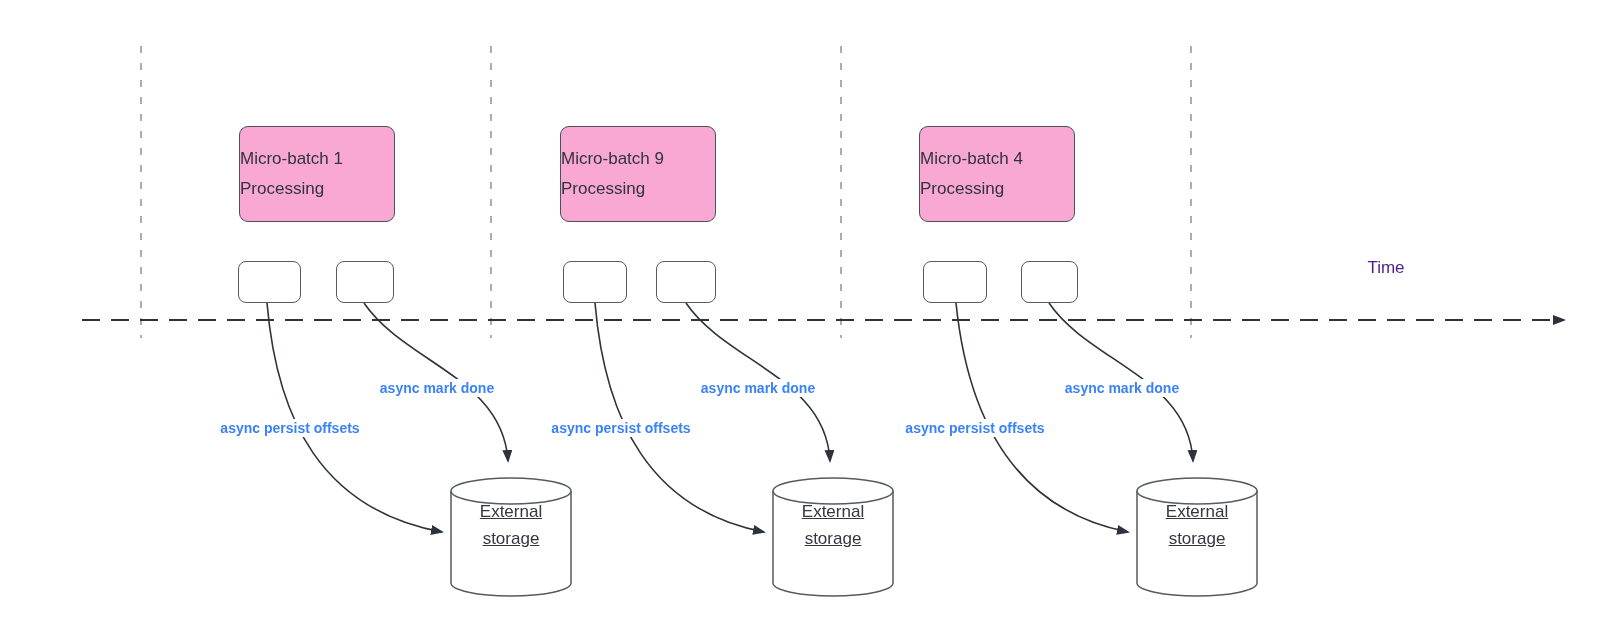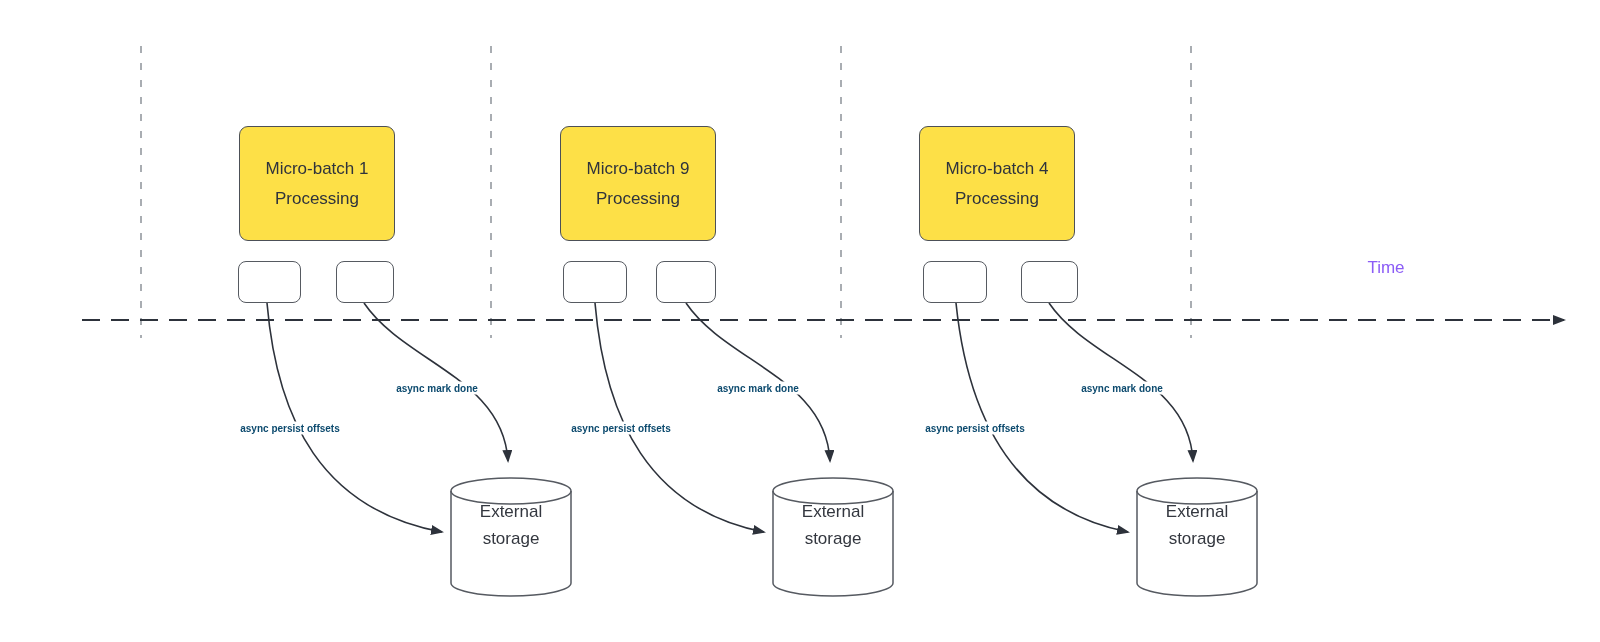--- a/index.html
+++ b/index.html
@@ -5,44 +5,44 @@
   html,body{margin:0;padding:0;background:#ffffff;}
   .canvas{
     position:relative;
     width:1600px;height:642px;
     background:#ffffff;
     font-family:"Liberation Sans", sans-serif;
     overflow:hidden;
   }
   .canvas svg{position:absolute;left:0;top:0;}
   .mainbox{
-    position:absolute;top:126px;width:156px;height:115px;
-    border:1.5px solid #4c5057;border-radius:9px;background:#fde047;
-    display:flex;flex-direction:column;align-items:center;justify-content:center;
+    position:absolute;top:126px;width:156px;height:96px;
+    border:1.5px solid #4c5057;border-radius:9px;background:#f9a8d4;
+    display:flex;flex-direction:column;align-items:flex-start;justify-content:center;
     color:#2f333c;font-size:17px;line-height:30px;text-align:center;
     box-sizing:border-box;
   }
   .smallbox{
     position:absolute;top:261px;height:42px;
     border:1.5px solid #565a61;border-radius:8px;background:#ffffff;
     box-sizing:border-box;
   }
   .arrow-label{
     position:absolute;transform:translate(-50%,-50%);
-    font-size:10px;font-weight:700;color:#0c4a6e;
+    font-size:14px;font-weight:700;color:#3b82f6;
     background:#ffffff;padding:1px 3px;white-space:nowrap;
   }
   .storage-label{
     position:absolute;top:497px;width:120px;height:56px;
     display:flex;flex-direction:column;align-items:center;justify-content:center;
-    color:#33373f;font-size:17px;line-height:27px;text-align:center;
+    color:#33373f;font-size:17px;line-height:27px;text-align:center;text-decoration:underline;
   }
   .time-label{
     position:absolute;left:1340px;top:258px;width:92px;
-    text-align:center;color:#8b5cf6;font-size:17px;
+    text-align:center;color:#4c1d95;font-size:17px;
   }
 </style>
 </head>
 <body>
 
 <div class="canvas">
 
   <svg width="1600" height="642" viewBox="0 0 1600 642">
     <defs>
       <marker id="arrowhead" markerUnits="userSpaceOnUse" markerWidth="14" markerHeight="11" refX="11" refY="5" orient="auto">

